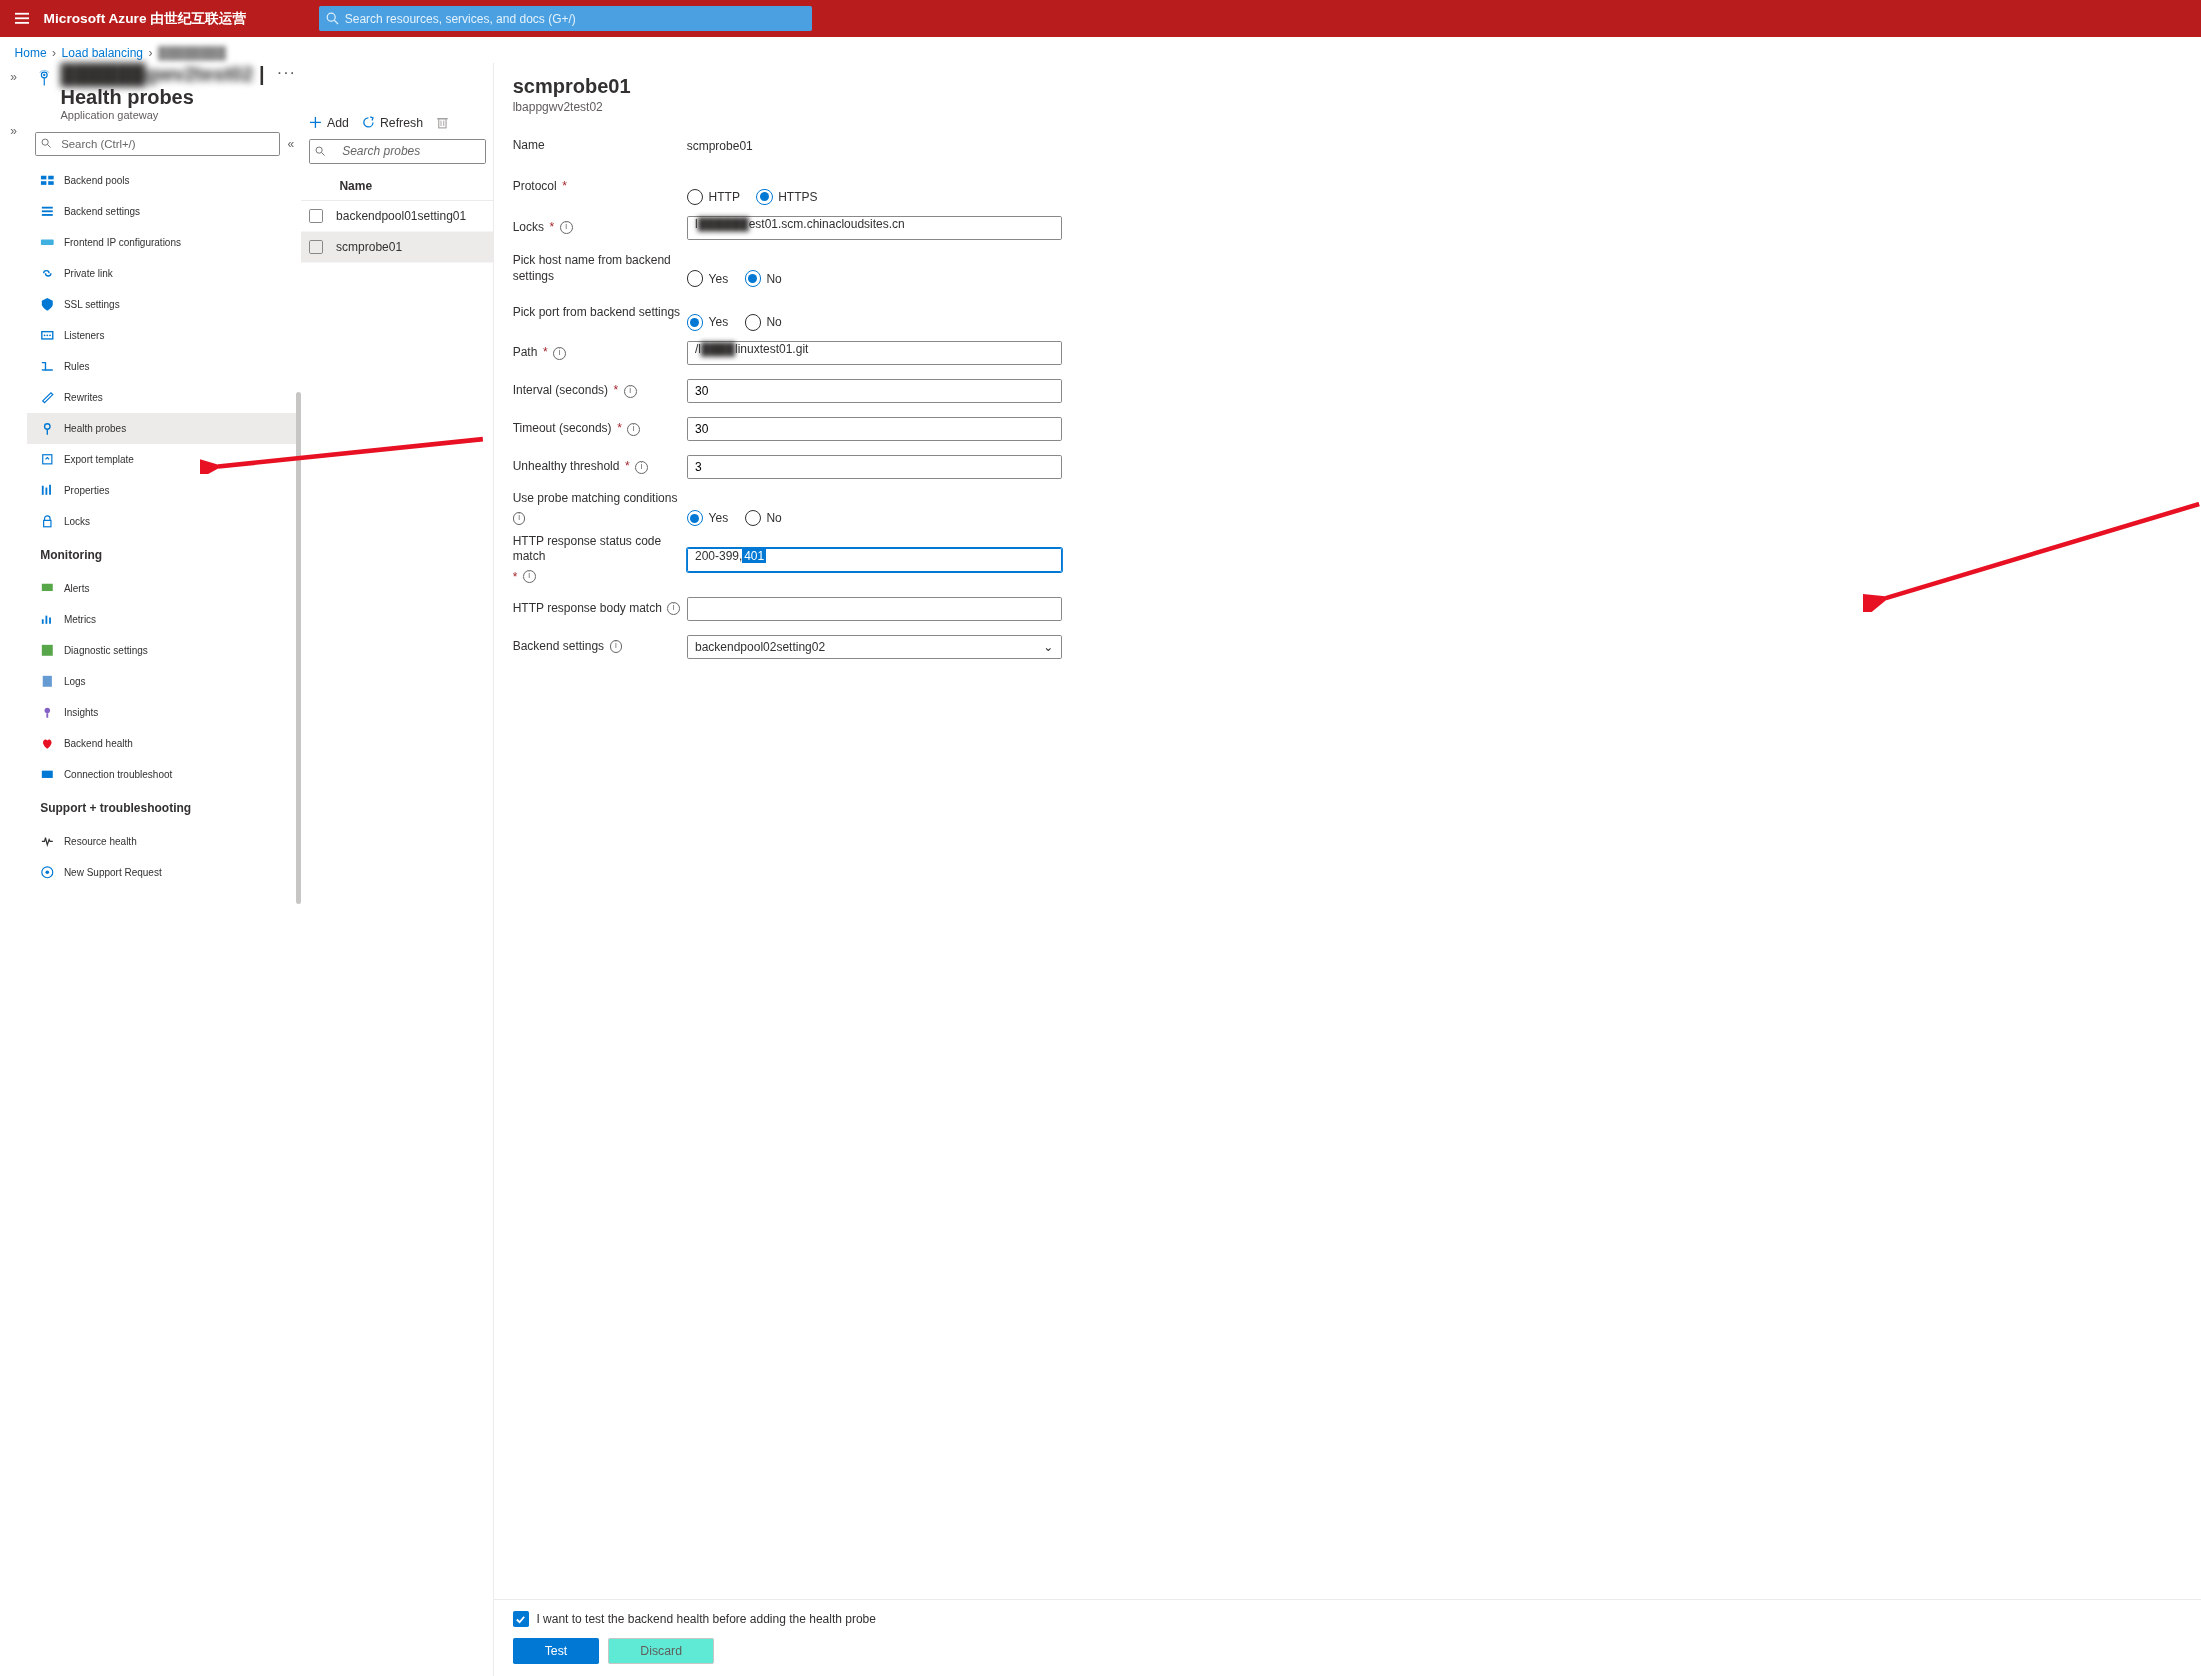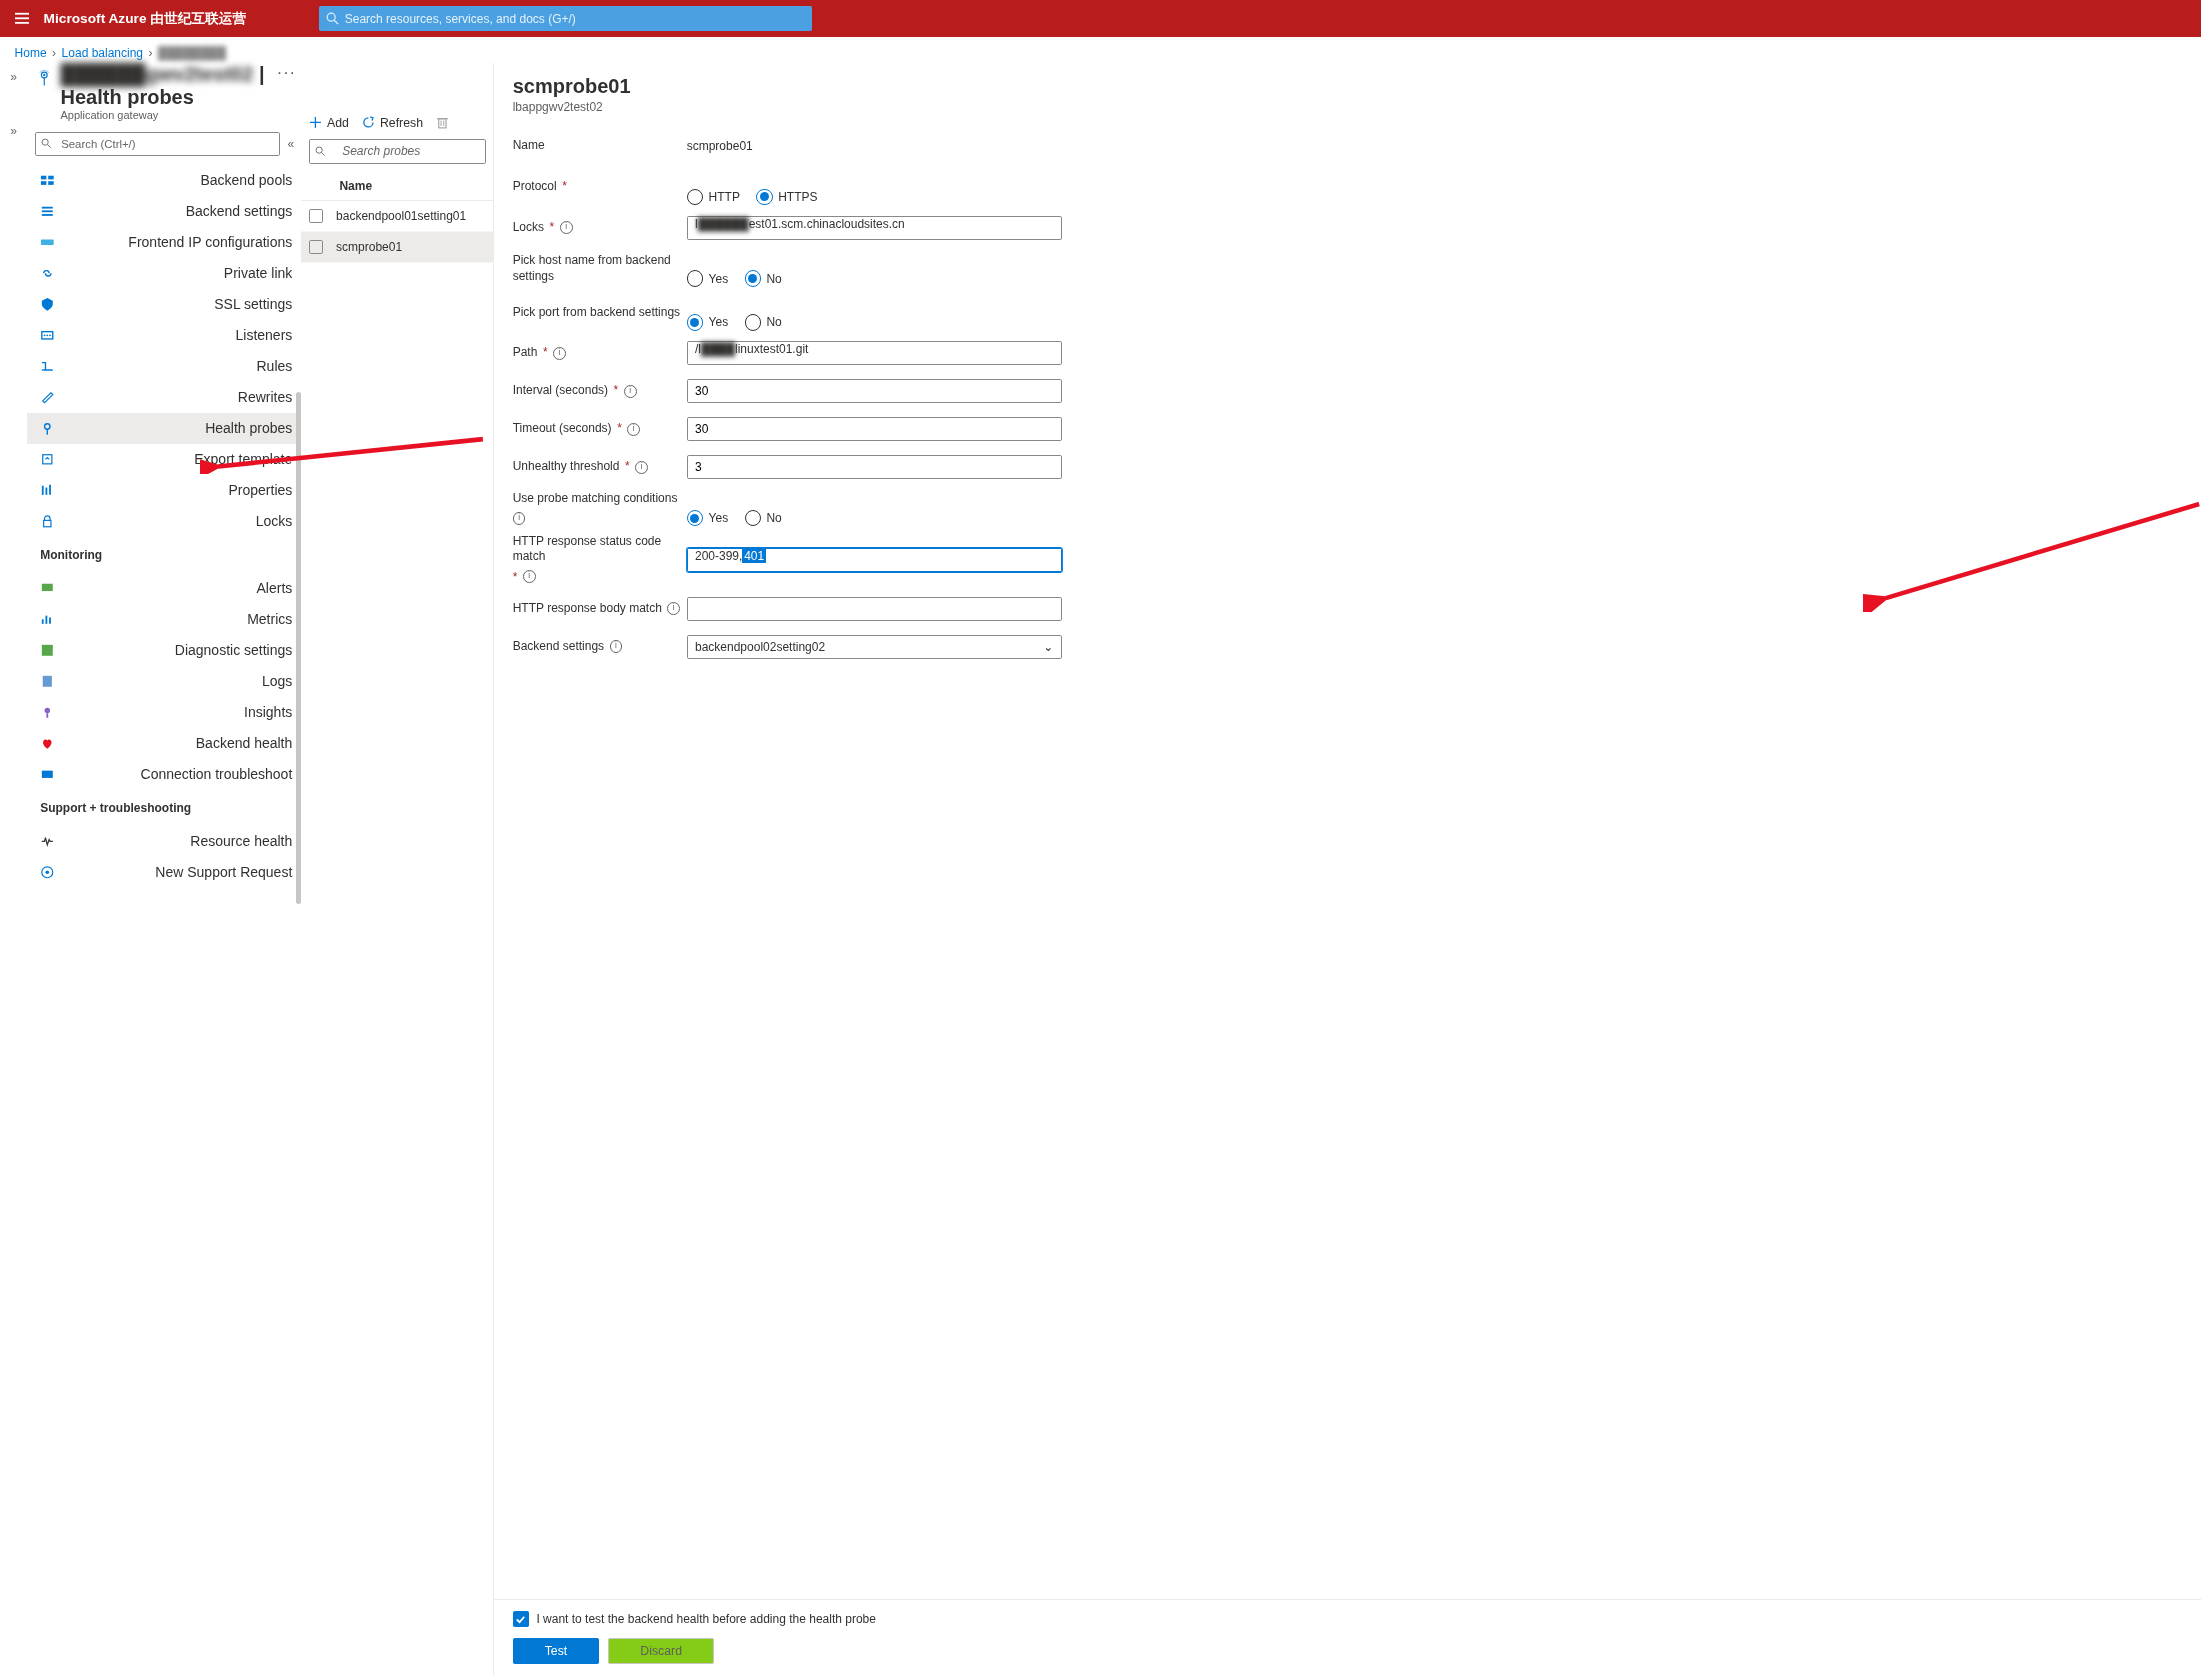--- a/index.html
+++ b/index.html
@@ -34,21 +34,21 @@
     .blade-sub { font-size: 11px; color: #605e5c; margin-left: 7.3px; }
     .ellip { margin-left: auto; margin-right: 5.5px; font-size: 16.4px; color: #555; cursor: pointer; letter-spacing: 0.9px; }
 
     .blade-search-row { display: flex; align-items: center; padding: 3.7px 7.3px; gap: 7.3px; }
     .blade-search { flex: 1; height: 24px; border: 0.9px solid #8a8886; border-radius: 1.8px; display: flex; align-items: center; padding: 0 5.5px; font-size: 11.4px; color: #666; }
     .blade-search svg { fill: #666; }
     .blade-search span { margin-left: 9px; }
     .collapse-btn { color: #666; cursor: pointer; }
 
     .navlist { margin-top: 5.5px; }
-    .navitem { display: flex; align-items: center; height: 31px; padding: 0 9.1px 0 12.8px; cursor: pointer; font-size: 14px; position: relative; justify-content: space-between; }
+    .navitem { display: flex; align-items: center; height: 31px; padding: 0 9.1px 0 12.8px; cursor: pointer; font-size: 10px; position: relative; }
     .navitem.active { background: #edebe9; }
     .navitem .ico { width: 14.6px; height: 14.6px; margin-right: 9.1px; display: inline-flex; align-items: center; justify-content: center; }
     .navhead { font-weight: 600; padding: 5.5px 12.8px; font-size: 12px; margin-top: 5.5px; }
 
     .vscroll { position: absolute; right: 0; top: 329px; width: 5.5px; height: 512px; background: #c8c6c4; border-radius: 2.7px; }
 
     
     .blade-mid { width: 192px; padding-top: 53px; position: relative; }
     .mid-toolbar { display: flex; align-items: center; gap: 12.8px; padding: 0 7.3px 9.1px 7.3px; }
     .tb-btn { display: flex; align-items: center; gap: 5.5px; color: #323130; cursor: pointer; font-size: 12.3px; }
@@ -90,21 +90,21 @@
     .r-outer.on { border-color: #0078d4; }
     .r-inner { width: 9.1px; height: 9.1px; background: #0078d4; border-radius: 50%; }
     .dd { width: 100%; max-width: 375px; height: 24px; border: 0.9px solid #8a8886; border-radius: 1.8px; padding: 0 7.3px; font-size: 12px; display: flex; align-items: center; justify-content: space-between; cursor: pointer; }
 
     .r-foot { border-top: 0.9px solid #edebe9; padding: 11px 18.3px 12.8px 18.3px; }
     .ck-row { display: flex; align-items: center; gap: 7.3px; margin-bottom: 11px; }
     .ckbx { width: 16.4px; height: 16.4px; background: #0078d4; border-radius: 1.8px; display: flex; align-items: center; justify-content: center; color: #fff; }
     .btn-row { display: flex; gap: 9.1px; }
     .btn { height: 25.6px; padding: 0 31px; border-radius: 1.8px; font-size: 12.3px; cursor: pointer; border: 0.9px solid transparent; }
     .btn.primary { background: #0078d4; color: #fff; }
-    .btn.secondary { background: #84cc16; color: #605e5c; border: 0.9px solid #c8c6c4; }
+    .btn.secondary { background: #5eead4; color: #605e5c; border: 0.9px solid #c8c6c4; }
 
     
     .arrow { position: absolute; pointer-events: none; }
 
     input.plain { border: none; outline: none; width: 100%; font: inherit; background: transparent; }
   </style>
 </head>
 <body>
 
 <div class="topbar">

